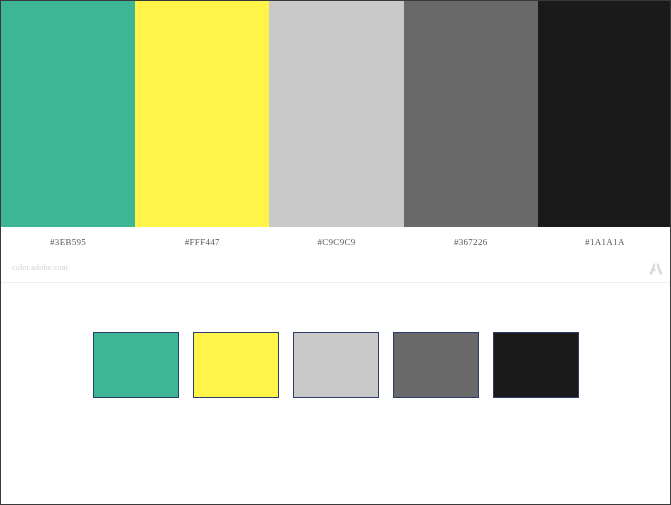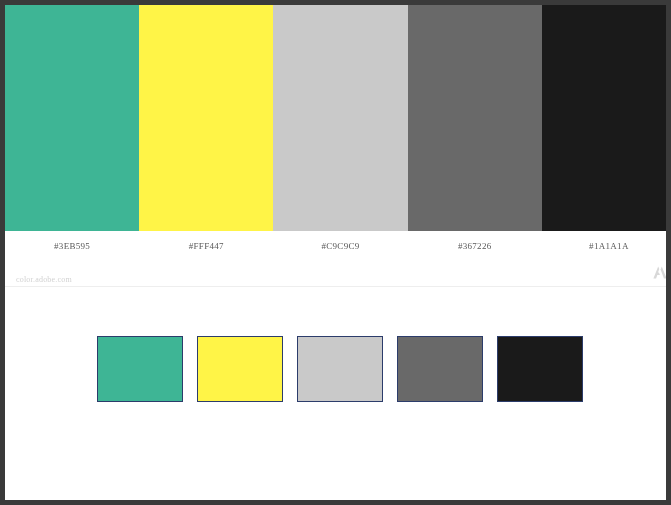--- a/index.html
+++ b/index.html
@@ -10,21 +10,21 @@
   body {
     font-family: "Liberation Sans", sans-serif;
   }
 
   #page {
     position: relative;
     width: 671px;
     height: 505px;
     box-sizing: border-box;
     background: #ffffff;
-    border: 5px solid #8b5cf6;
+    border: 1px solid #8b5cf6;
     overflow: hidden;
     padding-left: 6px;
   }
 
   
   #palette-band {
     position: absolute;
     left: 0;
     top: 0;
     width: 671px;
@@ -121,21 +121,21 @@
 
   <div id="hex-label-row">
     <div class="hex-label">#3EB595</div>
     <div class="hex-label">#FFF447</div>
     <div class="hex-label">#C9C9C9</div>
     <div class="hex-label">#367226</div>
     <div class="hex-label">#1A1A1A</div>
   </div>
 
   <div id="footer-bar">
-    <div id="source-url" style="color: rgb(210, 210, 210); margin-top: 8px;">color.adobe.com</div>
+    <div id="source-url" style="color: rgb(210, 210, 210);">color.adobe.com</div>
     <div id="adobe-logo">
       <svg viewBox="0 0 14 13" width="14" height="13" aria-hidden="true">
         <path d="M5.2 0.6 L0.4 12.4 L3.1 12.4 L4.3 9.1 L7.0 9.1 L5.9 6.4 L5.0 6.4 L6.3 3.0 Z" fill="#D8D8D8"></path>
         <path d="M8.8 0.6 L13.6 12.4 L10.9 12.4 L7.6 3.4 Z" fill="#D8D8D8"></path>
       </svg>
     </div>
   </div>
 
   <div id="swatch-row">
     <div class="sample-swatch s0" style="background-color: rgb(62, 181, 149); border-color: rgb(44, 60, 107);"></div>

